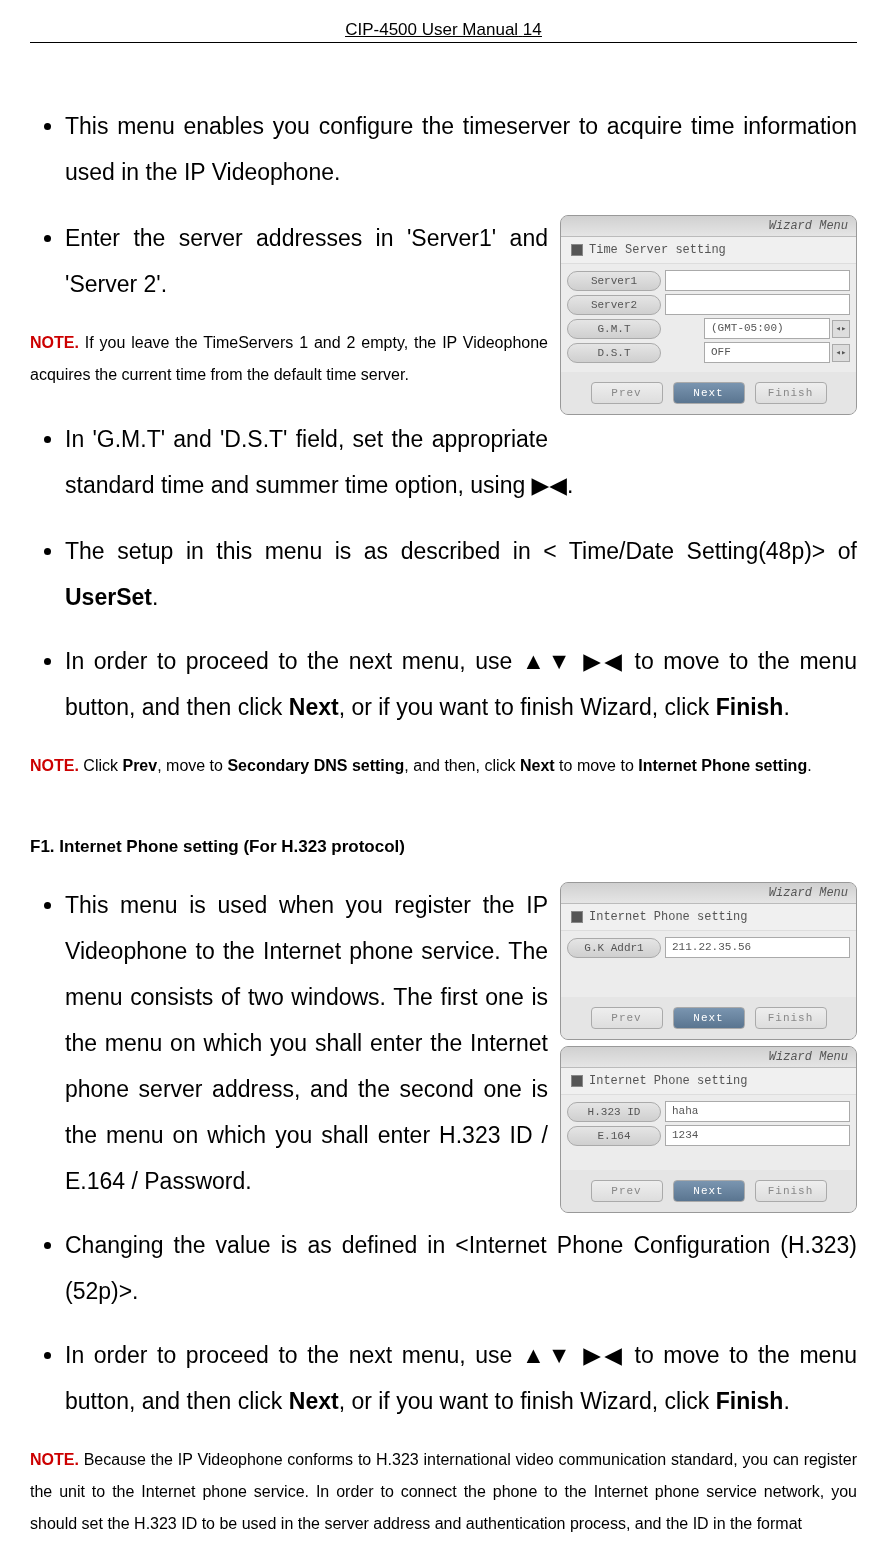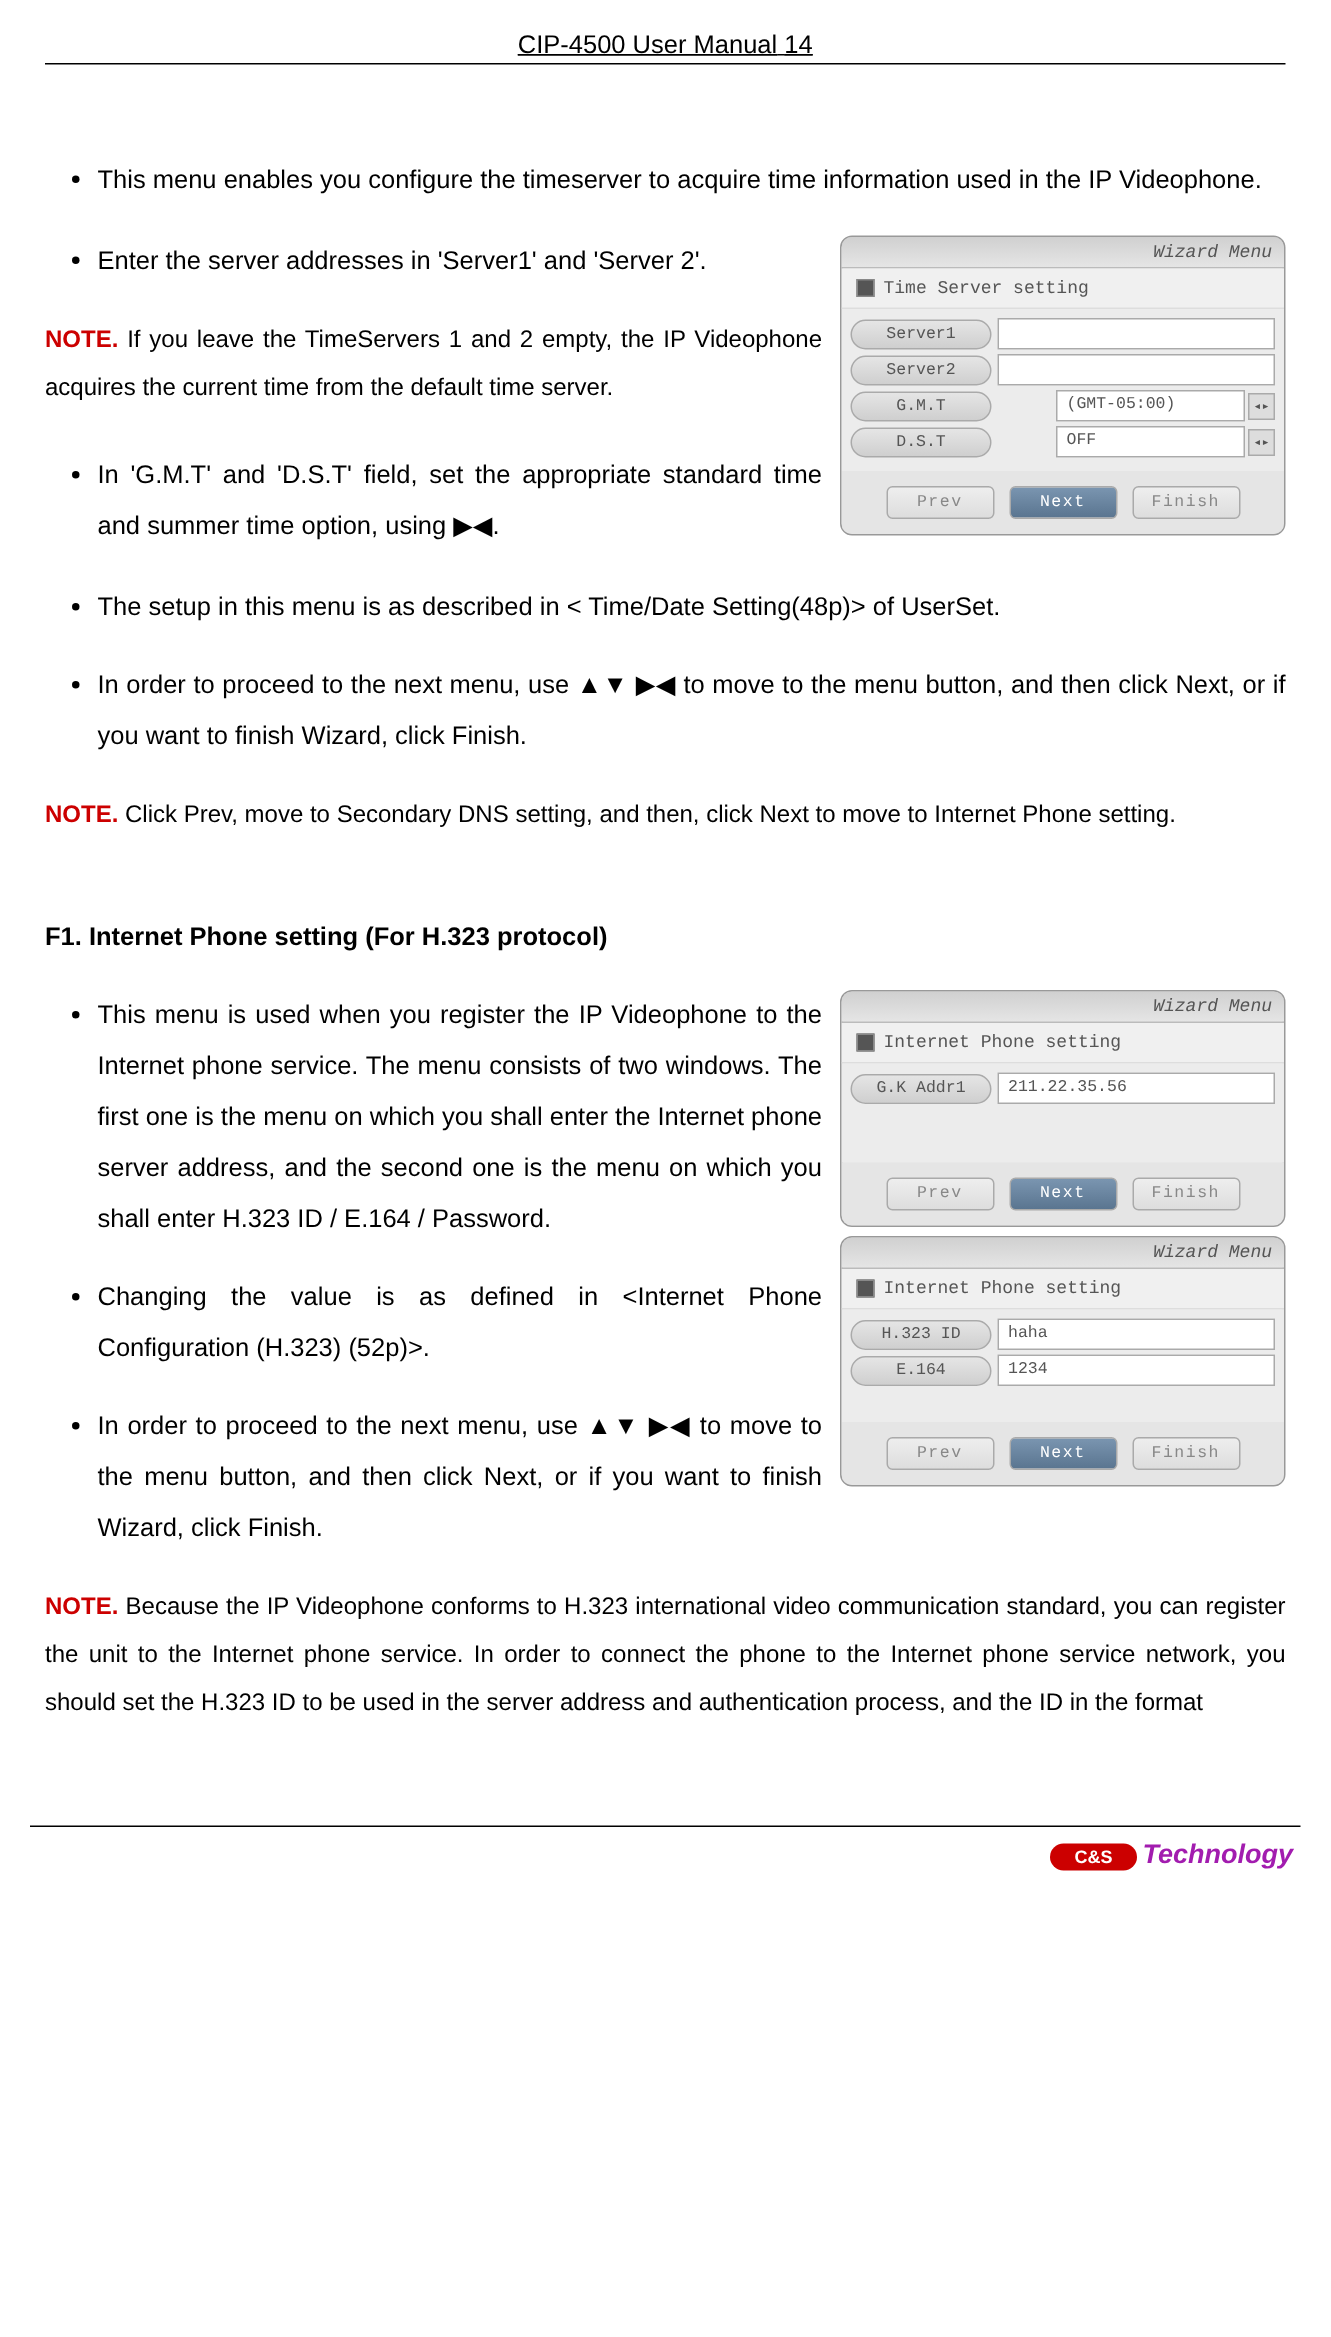--- a/index.html
+++ b/index.html
@@ -20,29 +20,29 @@
     padding-bottom: 2px;
     margin-bottom: 60px;
   }
   .header span { text-decoration: underline; font-weight: normal; }
   ul.bullets {
     list-style: disc;
     margin: 0 0 20px 0;
     padding-left: 35px;
   }
   ul.bullets li {
-    font-size: 17px;
+    font-size: 23px;
     line-height: 2.0;
     margin-bottom: 18px;
     text-align: justify;
   }
   .note-label { color: #c00; font-weight: bold; }
   .note-text { font-size: 16px; line-height: 2.0; margin-bottom: 25px; text-align: justify; }
   .section-title { font-size: 17px; font-weight: bold; margin: 55px 0 25px 0; }
-  b { font-weight: normal; }
+  b { font-weight: bold; }
   .floatbox { float: right; margin: 0 0 10px 12px; }
   .screenshot {
     width: 295px;
     border: 1px solid #999;
     border-radius: 8px;
     background: #e9e9e9;
     font-family: "Courier New", monospace;
     font-size: 12px;
     color: #555;
     overflow: hidden;

